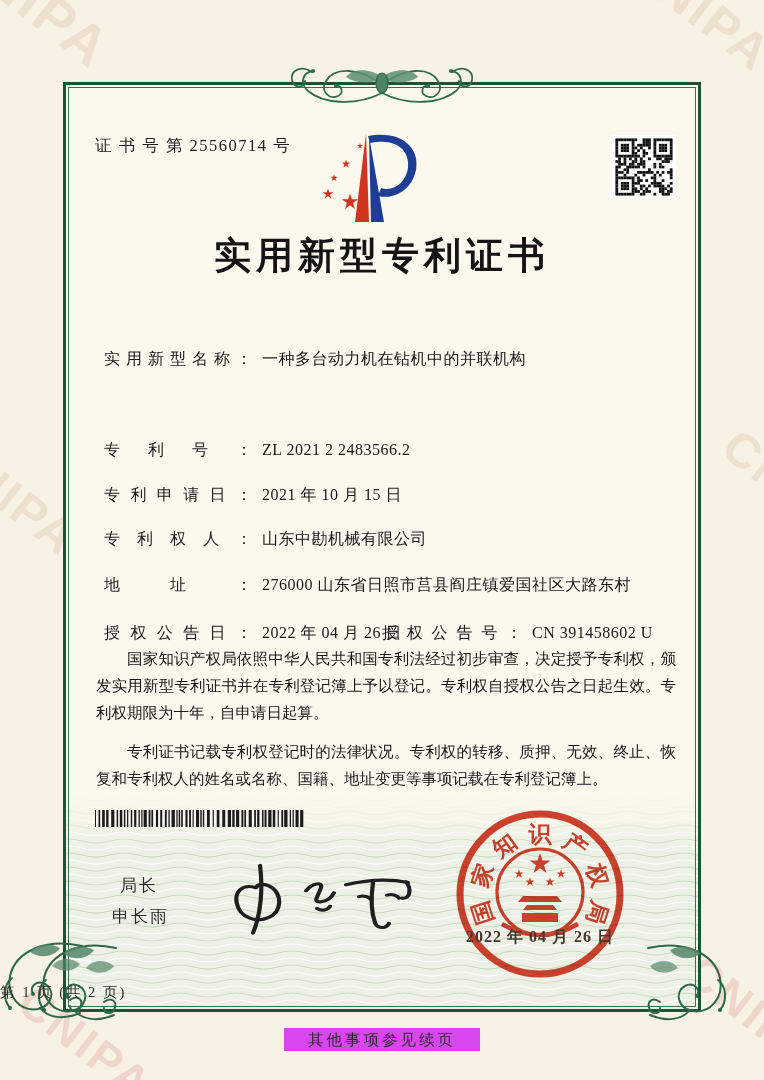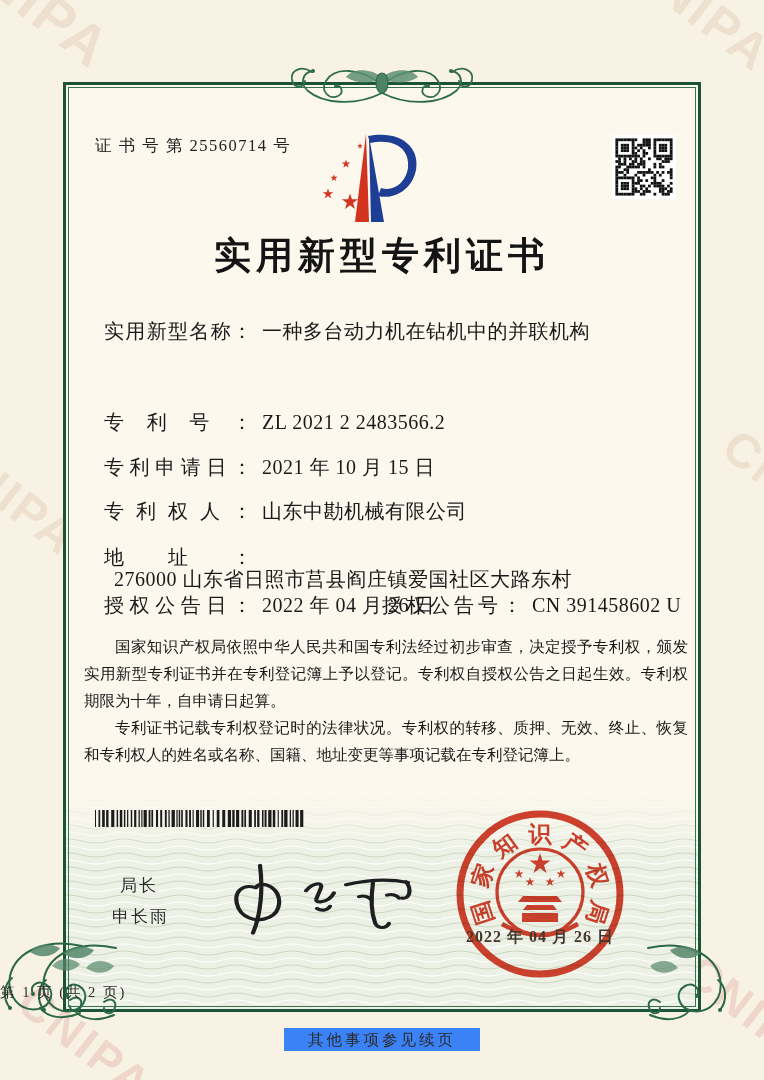--- a/index.html
+++ b/index.html
@@ -28,42 +28,42 @@
       border:3px solid #1b5336;pointer-events:none;}
   .frame-lines::after{content:"";position:absolute;inset:2px;border:1px solid #37714f;}
   
   .orn{position:absolute;pointer-events:none;}
   
   .certno{position:absolute;left:95px;top:135px;font-size:16.5px;letter-spacing:1.5px;color:#222;}
   .logo{position:absolute;left:320px;top:130px;}
   .qr{position:absolute;left:612px;top:135px;}
   .title{position:absolute;left:0;right:0;top:231px;text-align:center;font-size:37px;
          font-weight:700;letter-spacing:5px;color:#141414;}
-  .frow{position:absolute;left:104px;width:586px;font-size:20px;line-height:22px;}
+  .frow{position:absolute;left:104px;width:586px;font-size:16px;line-height:22px;margin-top:28px;}
   .flabel{display:inline-block;width:148px;text-align:justify;text-align-last:justify;
           text-justify:inter-character;vertical-align:top;}
   .fvalue{display:inline-block;margin-left:10px;vertical-align:top;letter-spacing:0.5px;}
   .pair2{position:absolute;left:278px;top:0;}
   .pair2 .flabel{width:140px;}
   .body-text{position:absolute;left:84px;top:633px;width:604px;font-size:15.5px;
              line-height:27px;text-align:justify;color:#181818;}
-  .body-text p{margin:0;text-indent:2em;}
+  .body-text p{margin:12px;text-indent:2em;}
   .barcode{position:absolute;left:95px;top:810px;}
   .officer{position:absolute;left:112px;font-family:"Liberation Sans","DejaVu Sans",sans-serif;
            font-size:17px;color:#2e2e2e;letter-spacing:2px;}
   .officer.t{top:874px;margin-left:8px;} .officer.n{top:905px;}
   .sig{position:absolute;left:222px;top:858px;}
   .seal{position:absolute;left:450px;top:806px;opacity:0.93;mix-blend-mode:multiply;}
   .seal-date{position:absolute;left:450px;top:927px;width:180px;text-align:center;
              font-size:16px;letter-spacing:1px;color:#44382e;font-weight:700;}
   .pageno{position:absolute;left:0;right:0;top:983px;font-size:14.5px;
           letter-spacing:2px;color:#2b2b2b;}
   .contnote{position:absolute;left:0;right:0;top:1030px;text-align:center;font-size:15.5px;
             letter-spacing:3px;color:#2b2b2b;}
-  .contnote span{background:#3b82f6;padding:3px 24px;}
+  .contnote span{background:#d946ef;padding:3px 24px;}
 </style>
 </head>
 <body>
 
 <div class="page">
 
   <svg width="0" height="0" style="position:absolute">
     <defs>
       <path id="star" d="M0,-10 L2.245,-3.09 L9.511,-3.09 L3.633,1.18 L5.878,8.09 L0,3.82 L-5.878,8.09 L-3.633,1.18 L-9.511,-3.09 L-2.245,-3.09 Z"></path>
     </defs>

